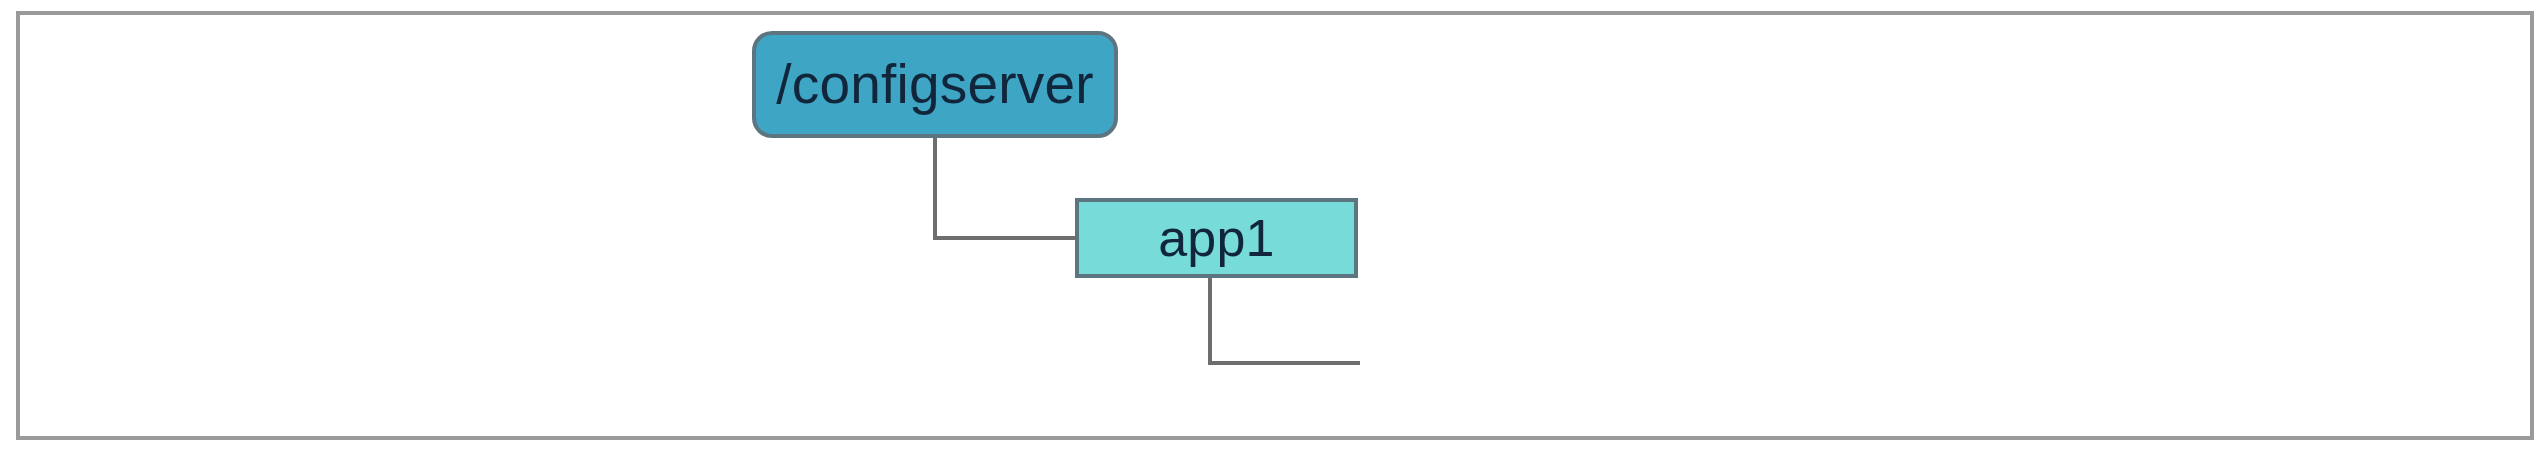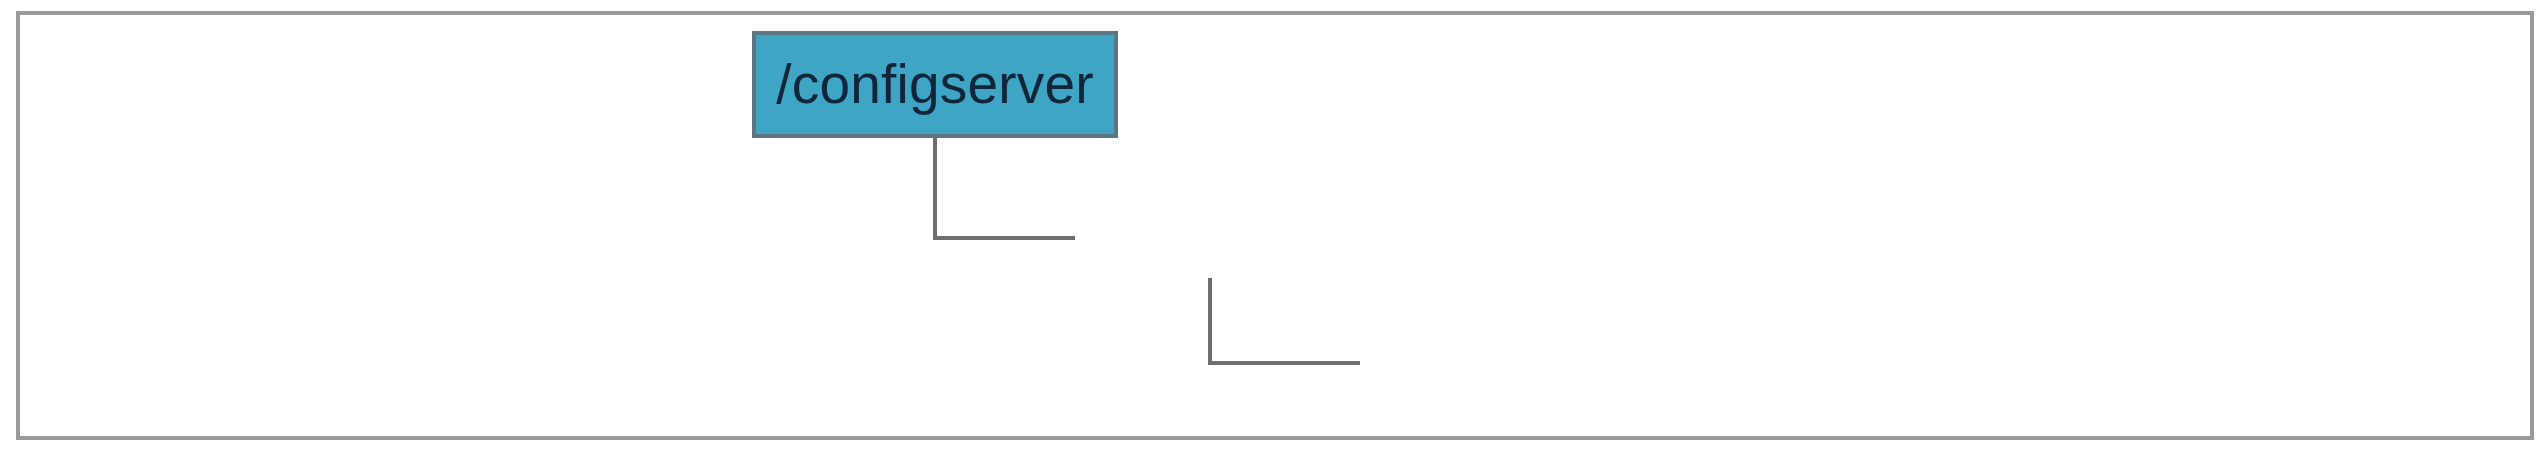--- a/index.html
+++ b/index.html
@@ -71,20 +71,21 @@
     display: block;
   }
 
   #node-configserver {
     left: 752px;
     top: 31px;
     width: 366px;
     height: 107px;
     background: #3fa5c4;
     font-size: 55px;
+    border-radius: 20px;
   }
 
   #node-app1 {
     left: 1075px;
     top: 198px;
     width: 283px;
     height: 80px;
     background: #76dbd9;
     font-size: 52px;
   }
@@ -111,16 +112,19 @@
 
       <polyline points="935,138 935,238 1075,238" fill="none" stroke="#6e6e6e" stroke-width="4" stroke-linecap="butt" stroke-linejoin="miter"></polyline>
 
       <polyline points="1210,278 1210,363 1360,363" fill="none" stroke="#6e6e6e" stroke-width="4" stroke-linecap="butt" stroke-linejoin="miter"></polyline>
     </svg>
 
     <div class="node" id="node-configserver">
       <span class="node-label">/configserver</span>
     </div>
 
+    <div class="node" id="node-app1">
+      <span class="node-label">app1</span>
+    </div>
 
 
   </div>
 </div>
 
 </body></html>

